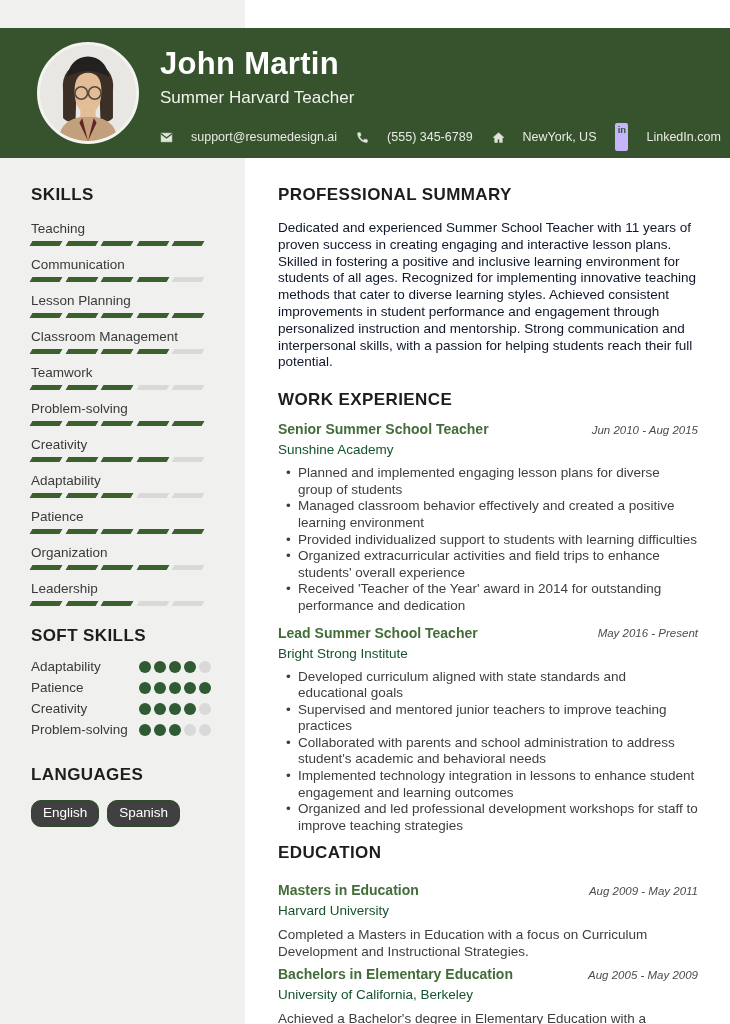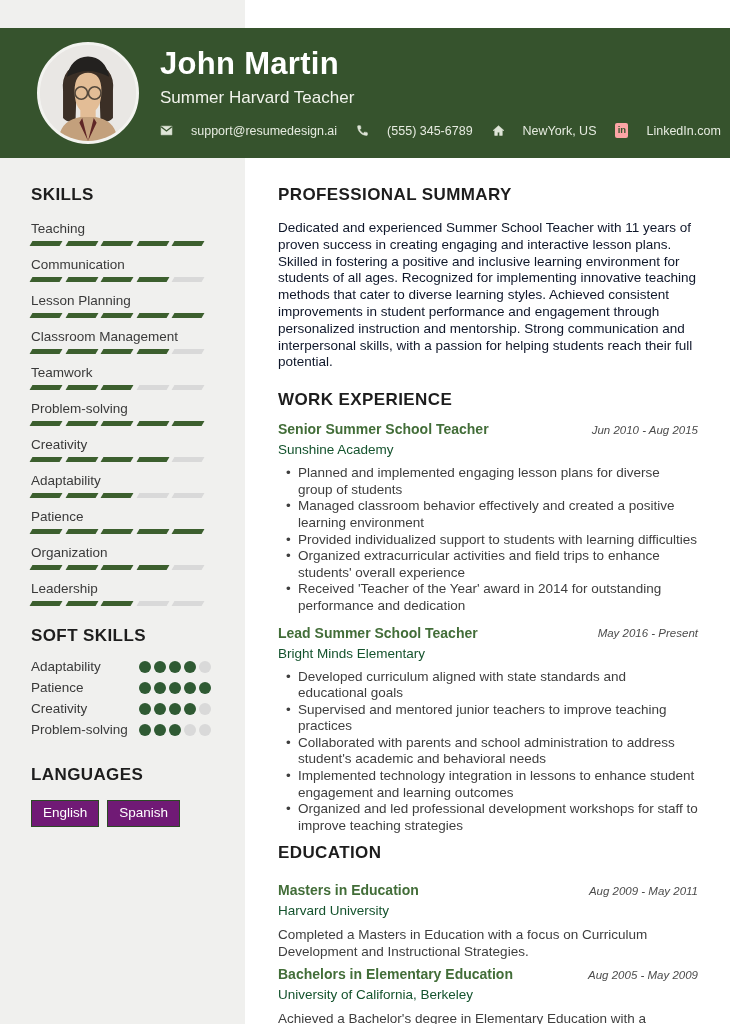--- a/index.html
+++ b/index.html
@@ -18,21 +18,21 @@
   }
   .avatar svg { display:block; width:100%; height:100%; }
   .header-text { position:absolute; left:160px; top:19px; }
   .name { font-size:31px; font-weight:bold; color:#ffffff; letter-spacing:0.3px; line-height:1.1; }
   .job-subtitle { font-size:17px; color:#f1f3ec; margin-top:7px; }
   .contact-row { margin-top:15px; display:flex; align-items:center; gap:19px; color:#e6ebe0; font-size:12.5px; }
   .contact-item { display:flex; align-items:center; gap:18px; white-space:nowrap; }
   .cicon { width:13px; height:13px; flex:0 0 auto; }
   .cicon svg { display:block; width:13px; height:13px; fill:#dfe5d8; stroke:#dfe5d8; }
   .li-box {
-    width:13px; height:15px; border-radius:2px; background:#fca5a5; color:#36532d;
+    width:13px; height:28px; border-radius:2px; background:#c4b5fd; color:#36532d;
     font-size:9.5px; font-weight:bold; text-align:center; line-height:13px;
   }
 
   
   .sidebar { position:absolute; left:31px; top:186px; width:180px; }
   .side-heading { font-size:17px; font-weight:bold; color:#1d1d1d; letter-spacing:0.4px; line-height:1; margin:0 0 17px 0; }
   .skill-item { margin-bottom:10px; }
   .skill-label { font-size:13.5px; color:#3a3a3a; line-height:17px; margin-bottom:4px; }
   .skill-bar { display:flex; gap:6px; height:5px; }
   .seg { width:29.5px; height:5px; transform:skewX(-30deg); }
@@ -43,22 +43,22 @@
   .soft-row { display:flex; justify-content:space-between; align-items:center; margin-bottom:9px; }
   .soft-label { font-size:13.5px; color:#3a3a3a; line-height:12px; }
   .dots { display:flex; gap:3px; }
   .dot { width:12px; height:12px; border-radius:50%; }
   .dot.filled { background:#2f5a33; }
   .dot.empty  { background:#d9d9d9; }
 
   .lang-block { margin-top:30px; }
   .lang-row { display:flex; gap:8px; }
   .lang-badge {
-    background:#701a75; color:#ffffff; font-size:13.5px; padding:5px 11px;
-    border-radius:0; border:1px solid #2c4a25; line-height:1.1;
+    background:#404040; color:#ffffff; font-size:13.5px; padding:5px 11px;
+    border-radius:10px; border:1px solid #2c4a25; line-height:1.1;
   }
 
   
   .main { position:absolute; left:278px; top:186px; width:420px; }
   .main-heading { font-size:17px; font-weight:bold; color:#1d1d1d; letter-spacing:0.4px; line-height:1; margin:0 0 17px 0; }
   .summary { font-size:13.5px; line-height:16.8px; color:#0f172a; margin:0 0 20px 0; }
   .we-heading { margin-bottom:13px; }
   .job { margin-bottom:10px; }
   .entry-head { display:flex; justify-content:space-between; align-items:center; }
   .entry-title { color:#426d38; font-weight:bold; font-size:14px; line-height:17px; }
@@ -339,21 +339,21 @@
             <li>Organized extracurricular activities and field trips to enhance students' overall experience</li>
             <li>Received 'Teacher of the Year' award in 2014 for outstanding performance and dedication</li>
           </ul>
         </div>
 
         <div class="job">
           <div class="entry-head">
             <span class="entry-title">Lead Summer School Teacher</span>
             <span class="entry-dates">May 2016 - Present</span>
           </div>
-          <div class="entry-org">Bright Minds Elementary</div>
+          <div class="entry-org">Bright Strong Institute</div>
           <ul class="job-bullets">
             <li>Developed curriculum aligned with state standards and educational goals</li>
             <li>Supervised and mentored junior teachers to improve teaching practices</li>
             <li>Collaborated with parents and school administration to address student's academic and behavioral needs</li>
             <li>Implemented technology integration in lessons to enhance student engagement and learning outcomes</li>
             <li>Organized and led professional development workshops for staff to improve teaching strategies</li>
           </ul>
         </div>
       </div>
 

